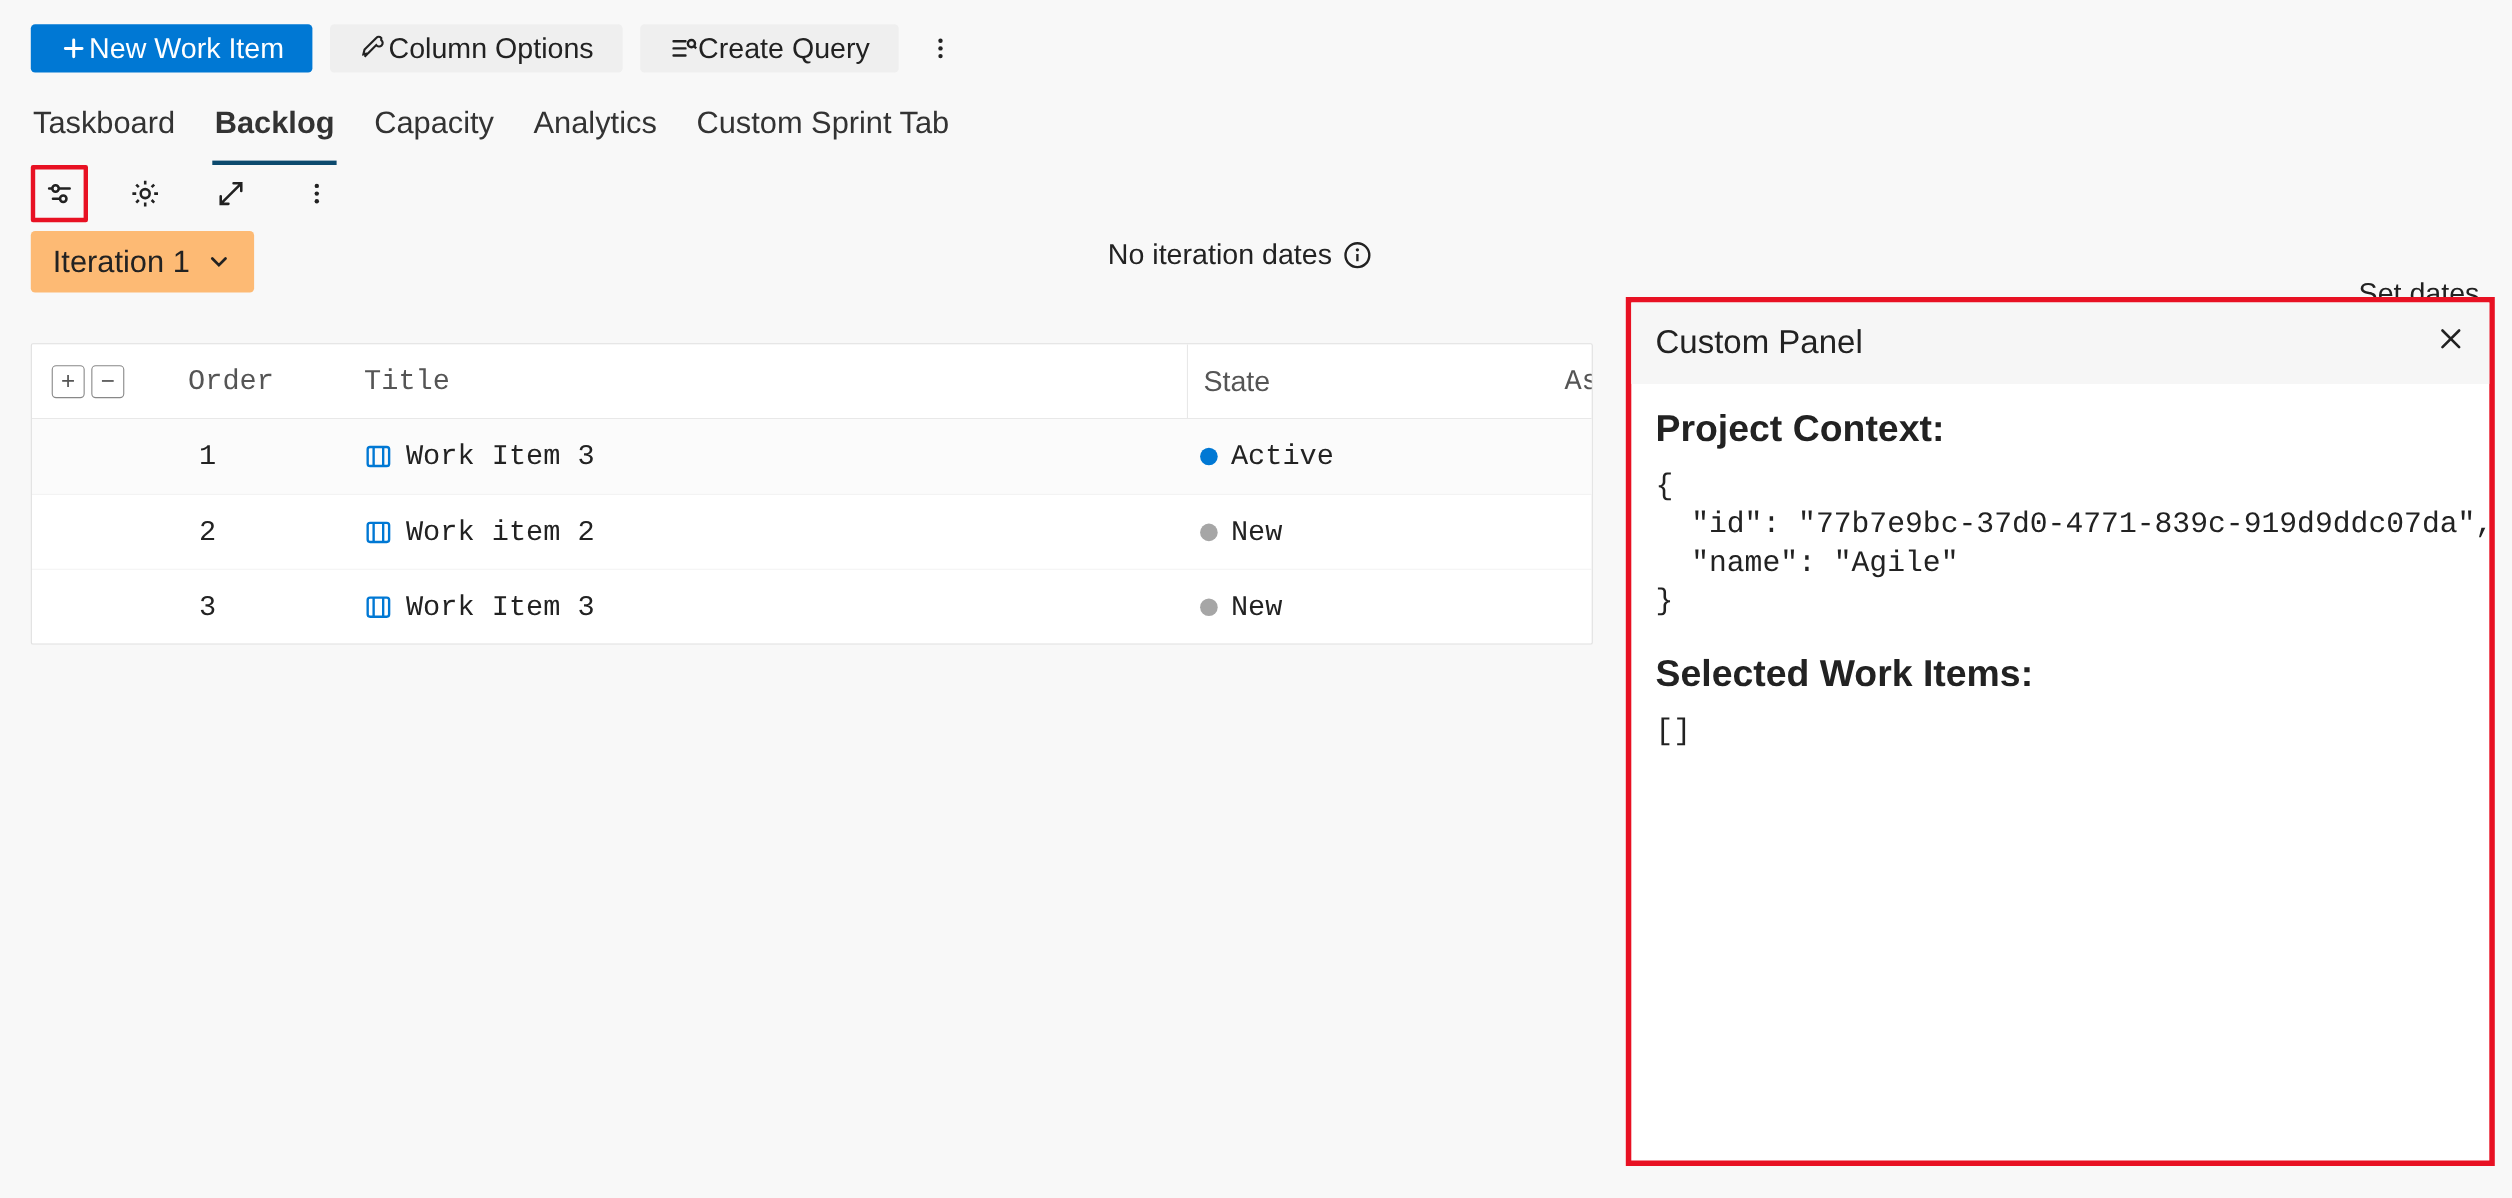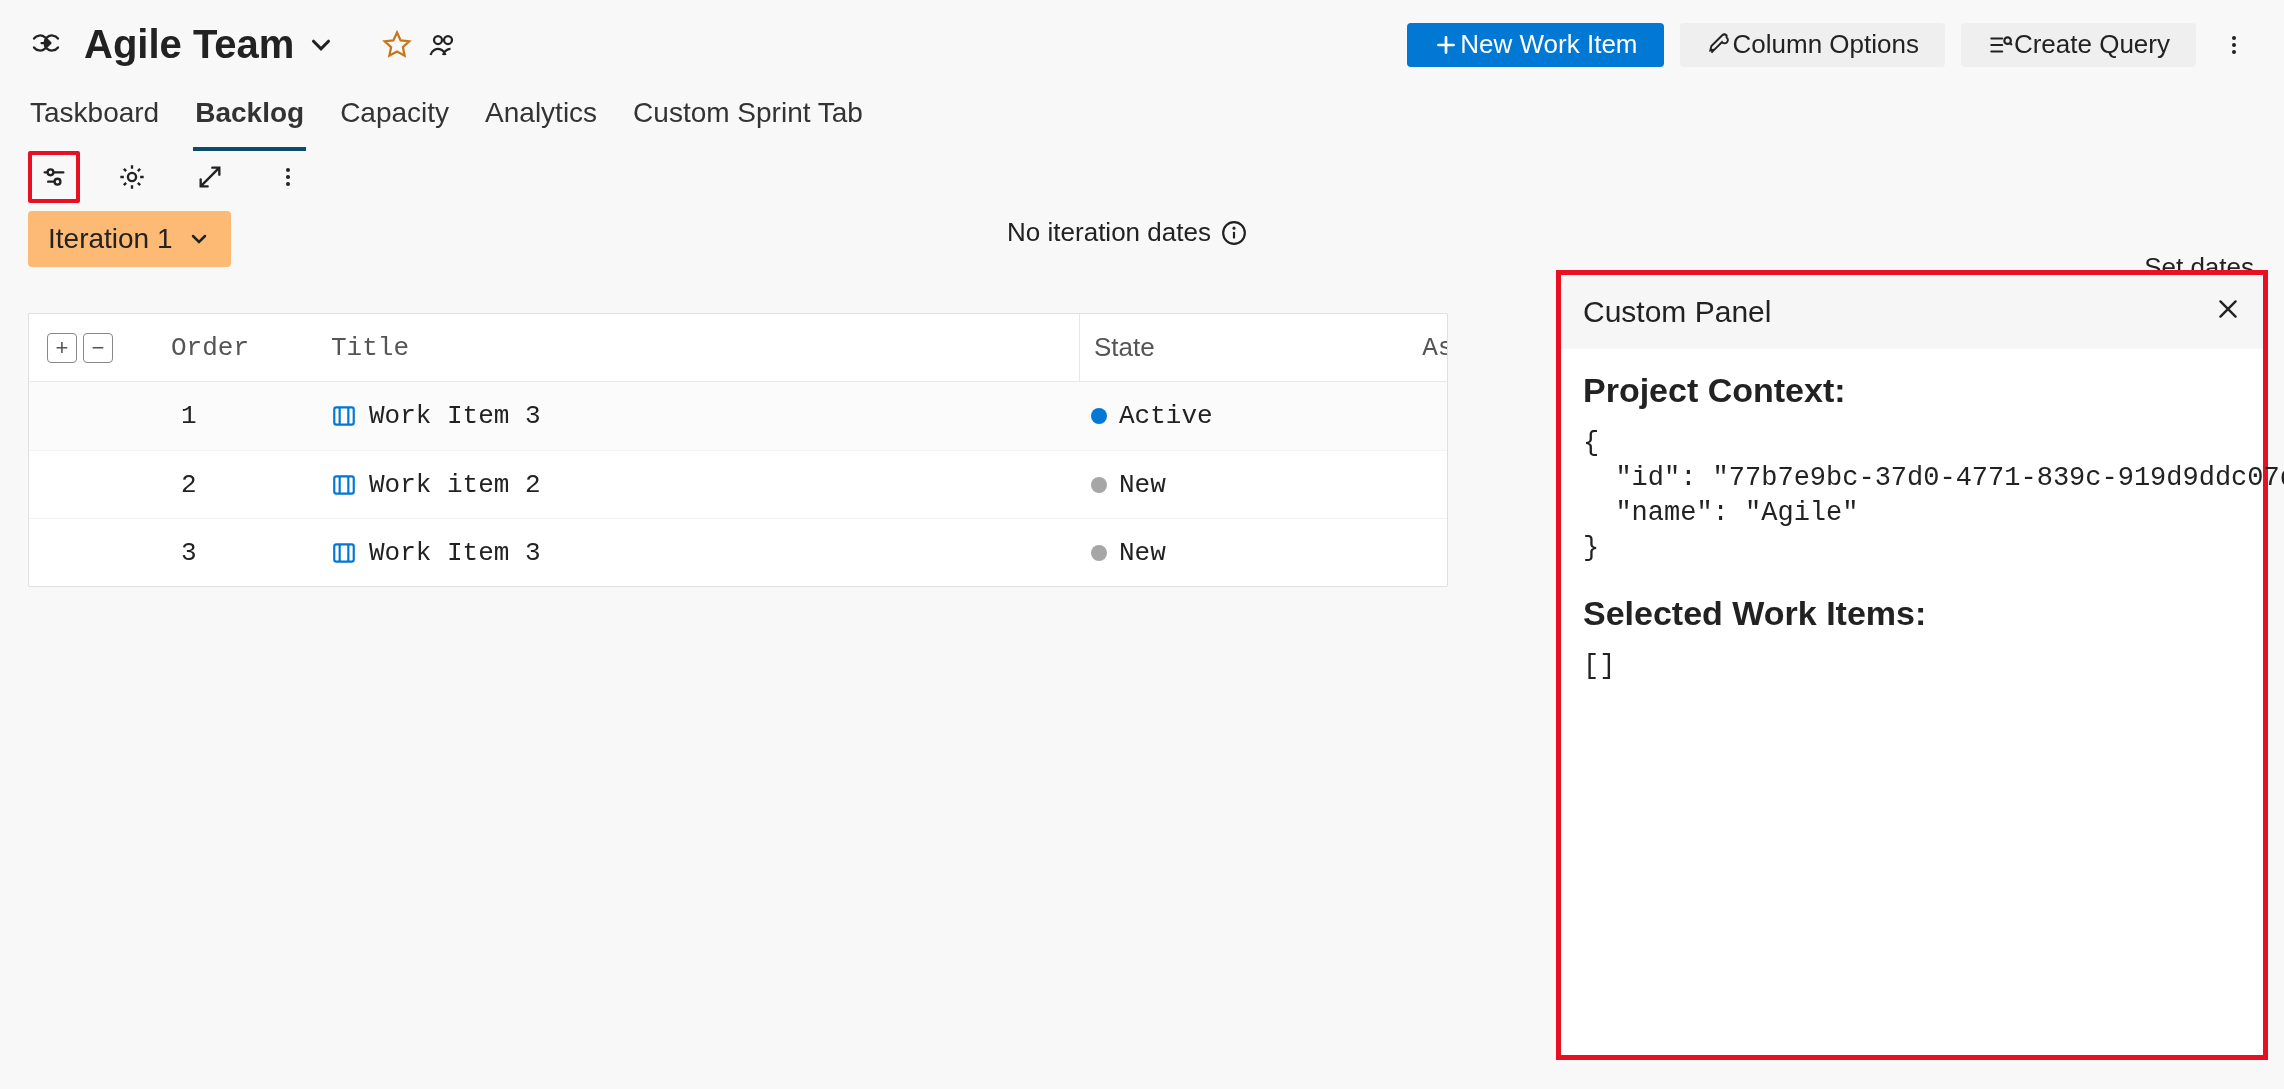--- a/index.html
+++ b/index.html
@@ -105,21 +105,21 @@
   .order-cell { padding-left: 22px; }
   .title-cell { display:flex; align-items:center; gap:12px; }
   .title-cell svg { width:26px; height:26px; }
   .state-cell { display:flex; align-items:center; gap:12px; }
   .dot { width:16px; height:16px; border-radius:50%; background:#a6a6a6; }
   .dot.active { background:#0078d4; }
   .assigned-cell { text-align:right; padding-right:0; white-space:nowrap; overflow:hidden; }
 
   .panel-col {
     position:absolute; right:16px; top:270px;
-    width: 712px; height: 790px;
+    width: 790px; height: 790px;
   }
   .panel {
     width:100%; height:100%;
     border: 5px solid #e81123; background:#fff;
     display:flex; flex-direction:column;
   }
   .panel-head {
     display:flex; justify-content:space-between; align-items:center;
     padding: 20px 22px; background:#f6f6f6;
     font-size:30px;
@@ -130,47 +130,20 @@
   .panel-body h3.second { margin-top:28px; }
   .panel-body pre {
     font-family: "Consolas","Courier New",monospace;
     font-size:27px; white-space:pre; line-height:1.3;
   }
 </style>
 </head>
 <body>
 
 <div class="header-row">
-  <div class="header-left">
-    <span class="team-icon">
-      <svg viewBox="0 0 48 32">
-          <path d="M8 10 a10 10 0 1 1 0 12 M40 10 a10 10 0 1 0 0 12 M18 16 h12 M30 16 l-5 -5 M30 16 l-5 5" stroke="#222" stroke-width="3" fill="none" stroke-linecap="round"></path>
-        </svg>
-    </span>
-    <div class="team-title">
-      <span>Agile Team</span>
-      <span class="chev-down">
-        <svg width="30" height="30" viewBox="0 0 24 24">
-            <path d="M6 9l6 6 6-6" stroke="#222" stroke-width="2.5" fill="none" stroke-linecap="round"></path>
-          </svg>
-      </span>
-    </div>
-    <span class="star-icon" style="margin-left:30px;">
-      <svg width="30" height="30" viewBox="0 0 24 24">
-          <path d="M12 2l2.9 6.3 6.9.7-5.1 4.7 1.4 6.8L12 17.3 5.9 20.5l1.4-6.8L2.2 9l6.9-.7L12 2z" stroke="#c77516" stroke-width="1.8" fill="none"></path>
-        </svg>
-    </span>
-    <span class="people-icon">
-      <svg width="30" height="30" viewBox="0 0 24 24">
-          <circle cx="8" cy="8" r="3.2" stroke="#222" stroke-width="1.8" fill="none"></circle>
-          <circle cx="16" cy="8" r="3.2" stroke="#222" stroke-width="1.8" fill="none"></circle>
-          <path d="M2 20c1-4 5-5 6-5s5 1 6 5 M12 20c1-4 5-5 6-5" stroke="#222" stroke-width="1.8" fill="none"></path>
-        </svg>
-    </span>
-  </div>
 
   <div class="header-right">
     <button class="btn btn-primary">
       <svg viewBox="0 0 24 24">
           <path d="M12 5v14M5 12h14" stroke="#fff" stroke-width="2.5" stroke-linecap="round"></path>
         </svg>
       <span>New Work Item</span>
     </button>
     <button class="btn">
       <svg viewBox="0 0 24 24">

